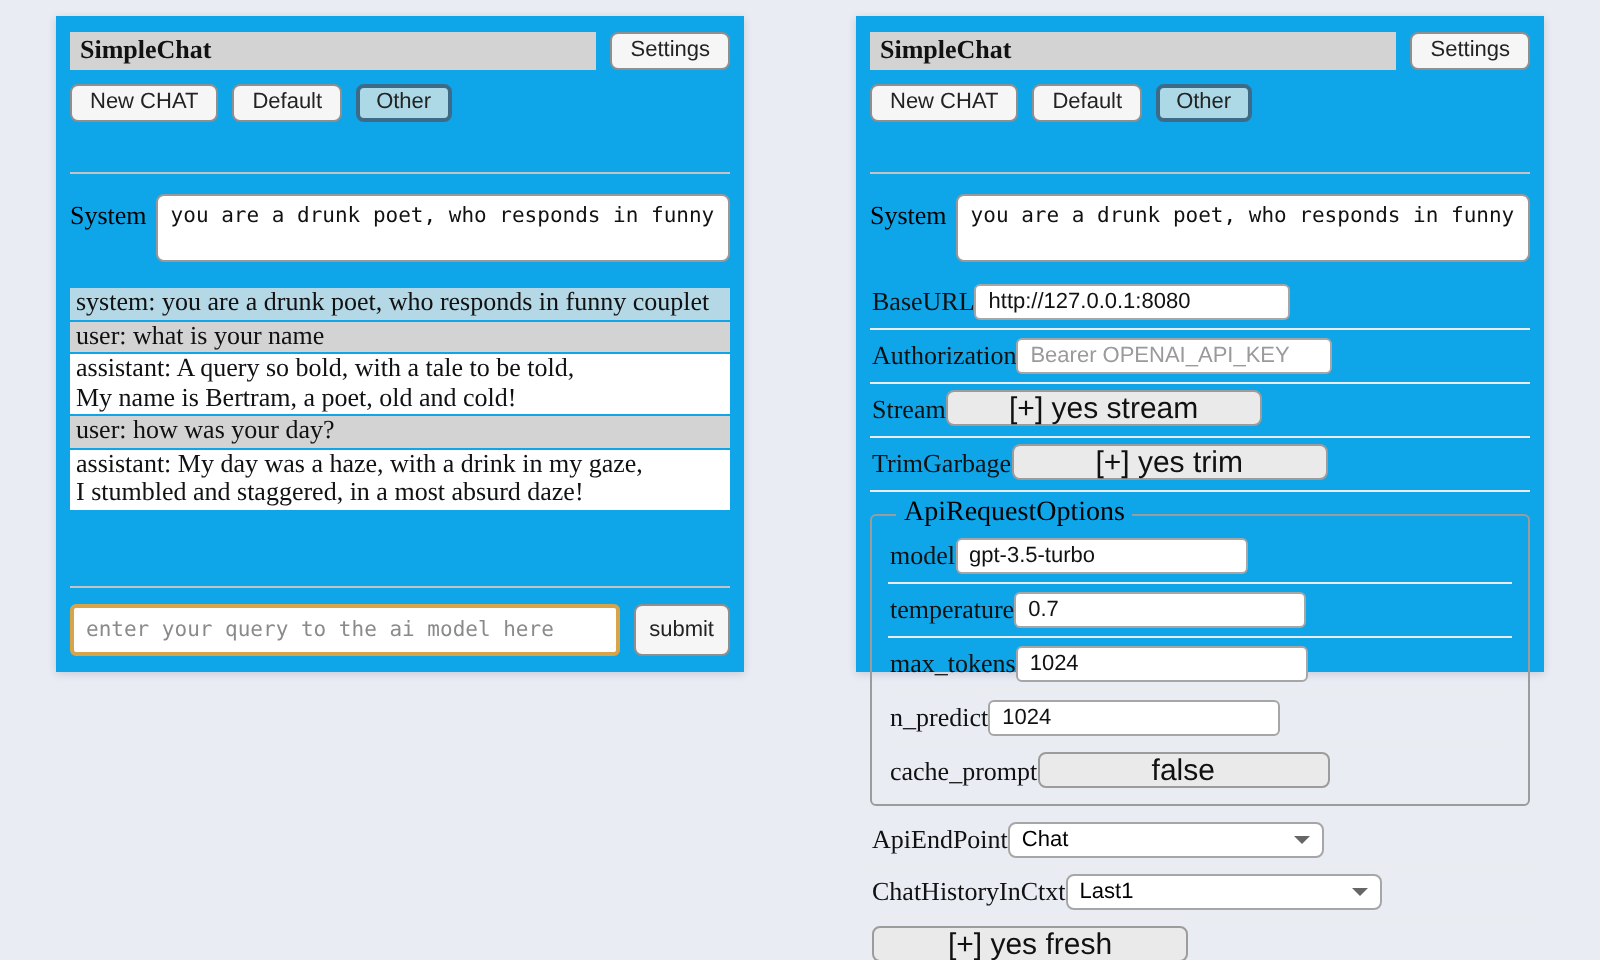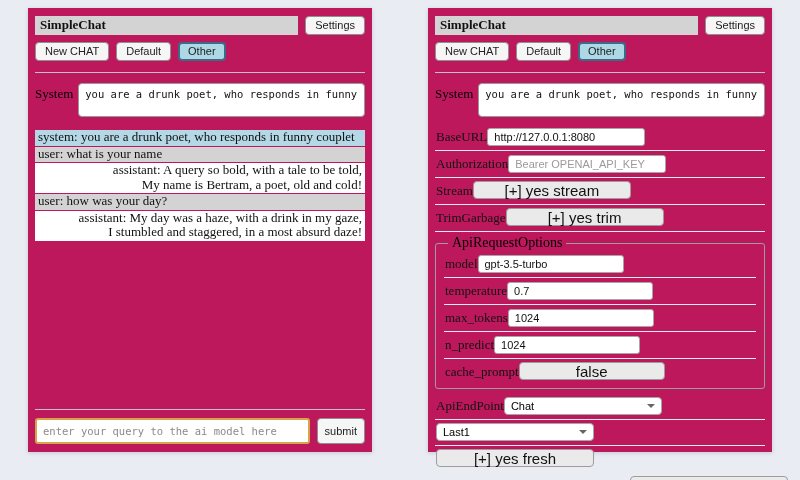--- a/index.html
+++ b/index.html
@@ -7,22 +7,22 @@
   body {
     background: #eaecf4;
     font-family: "Liberation Serif", serif;
     position: relative;
     overflow: hidden;
   }
   .panel {
     position: absolute;
     top: 8px;
     width: 344px;
-    height: 444px;
-    background: #be185d;
+    height: 328px;
+    background: #0ea5e9;
     box-shadow: 0 1px 4px rgba(60,64,90,0.20);
     padding: 7px 7px 8px 7px;
     display: flex;
     flex-direction: column;
   }
   #chat-panel { left: 28px; }
   #settings-panel { left: 428px; }
 
   
   .panel-header { display: flex; align-items: center; gap: 7px; margin: 1px 0 7px 0; }
@@ -39,21 +39,21 @@
     font-size: 11px;
     color: #222;
     background: #f6f6f6;
     border: 1px solid #8f8f8f;
     border-radius: 4px;
     padding: 2px 9px 3px 9px;
     cursor: pointer;
     white-space: nowrap;
   }
   
-  .toolbar { display: flex; gap: 7px; margin-bottom: 7px; }
+  .toolbar { display: flex; gap: 7px; margin-bottom: 21px; }
   .btn.active-tab {
     background: #add8e6;
     border: 2px solid #3d6a86;
     padding: 1px 8px 2px 8px;
   }
   hr.divider { border: none; border-top: 1px solid #c4c4c4; margin: 4px 0 6px 0; }
 
   
   .system-row { display: flex; gap: 5px; margin: 4px 0 6px 0; }
   .system-label { font-size: 13px; padding-top: 3px; }
@@ -77,21 +77,21 @@
   .msg {
     font-size: 13px;
     line-height: 14.5px;
     padding: 0 3px 1px 3px;
     margin-bottom: 1px;
     white-space: pre-line;
     color: #111;
   }
   .msg.system    { background: #b5d8e6; }
   .msg.user      { background: #d3d3d3; }
-  .msg.assistant { background: #ffffff; text-align: right; }
+  .msg.assistant { background: #ffffff; }
 
   
   .query-row { display: flex; gap: 7px; margin-top: 2px; align-items: stretch; }
   .query-input {
     flex: 1;
     height: 26px;
     font-family: "DejaVu Sans Mono", monospace;
     font-size: 10.5px;
     border: 1px solid #999;
     border-radius: 3px;
@@ -301,20 +301,21 @@
       <span class="setting-label">ApiEndPoint</span>
       <span class="setting-control">
         <span class="select-box">
           <span>Chat</span>
           <span class="chevron"></span>
         </span>
       </span>
     </div>
 
     <div class="setting-row">
+      <span class="setting-label">ChatHistoryInCtxt</span>
       <span class="setting-control">
         <span class="select-box">
           <span>Last1</span>
           <span class="chevron"></span>
         </span>
       </span>
     </div>
 
     <div class="setting-row">
       <span class="setting-control">

